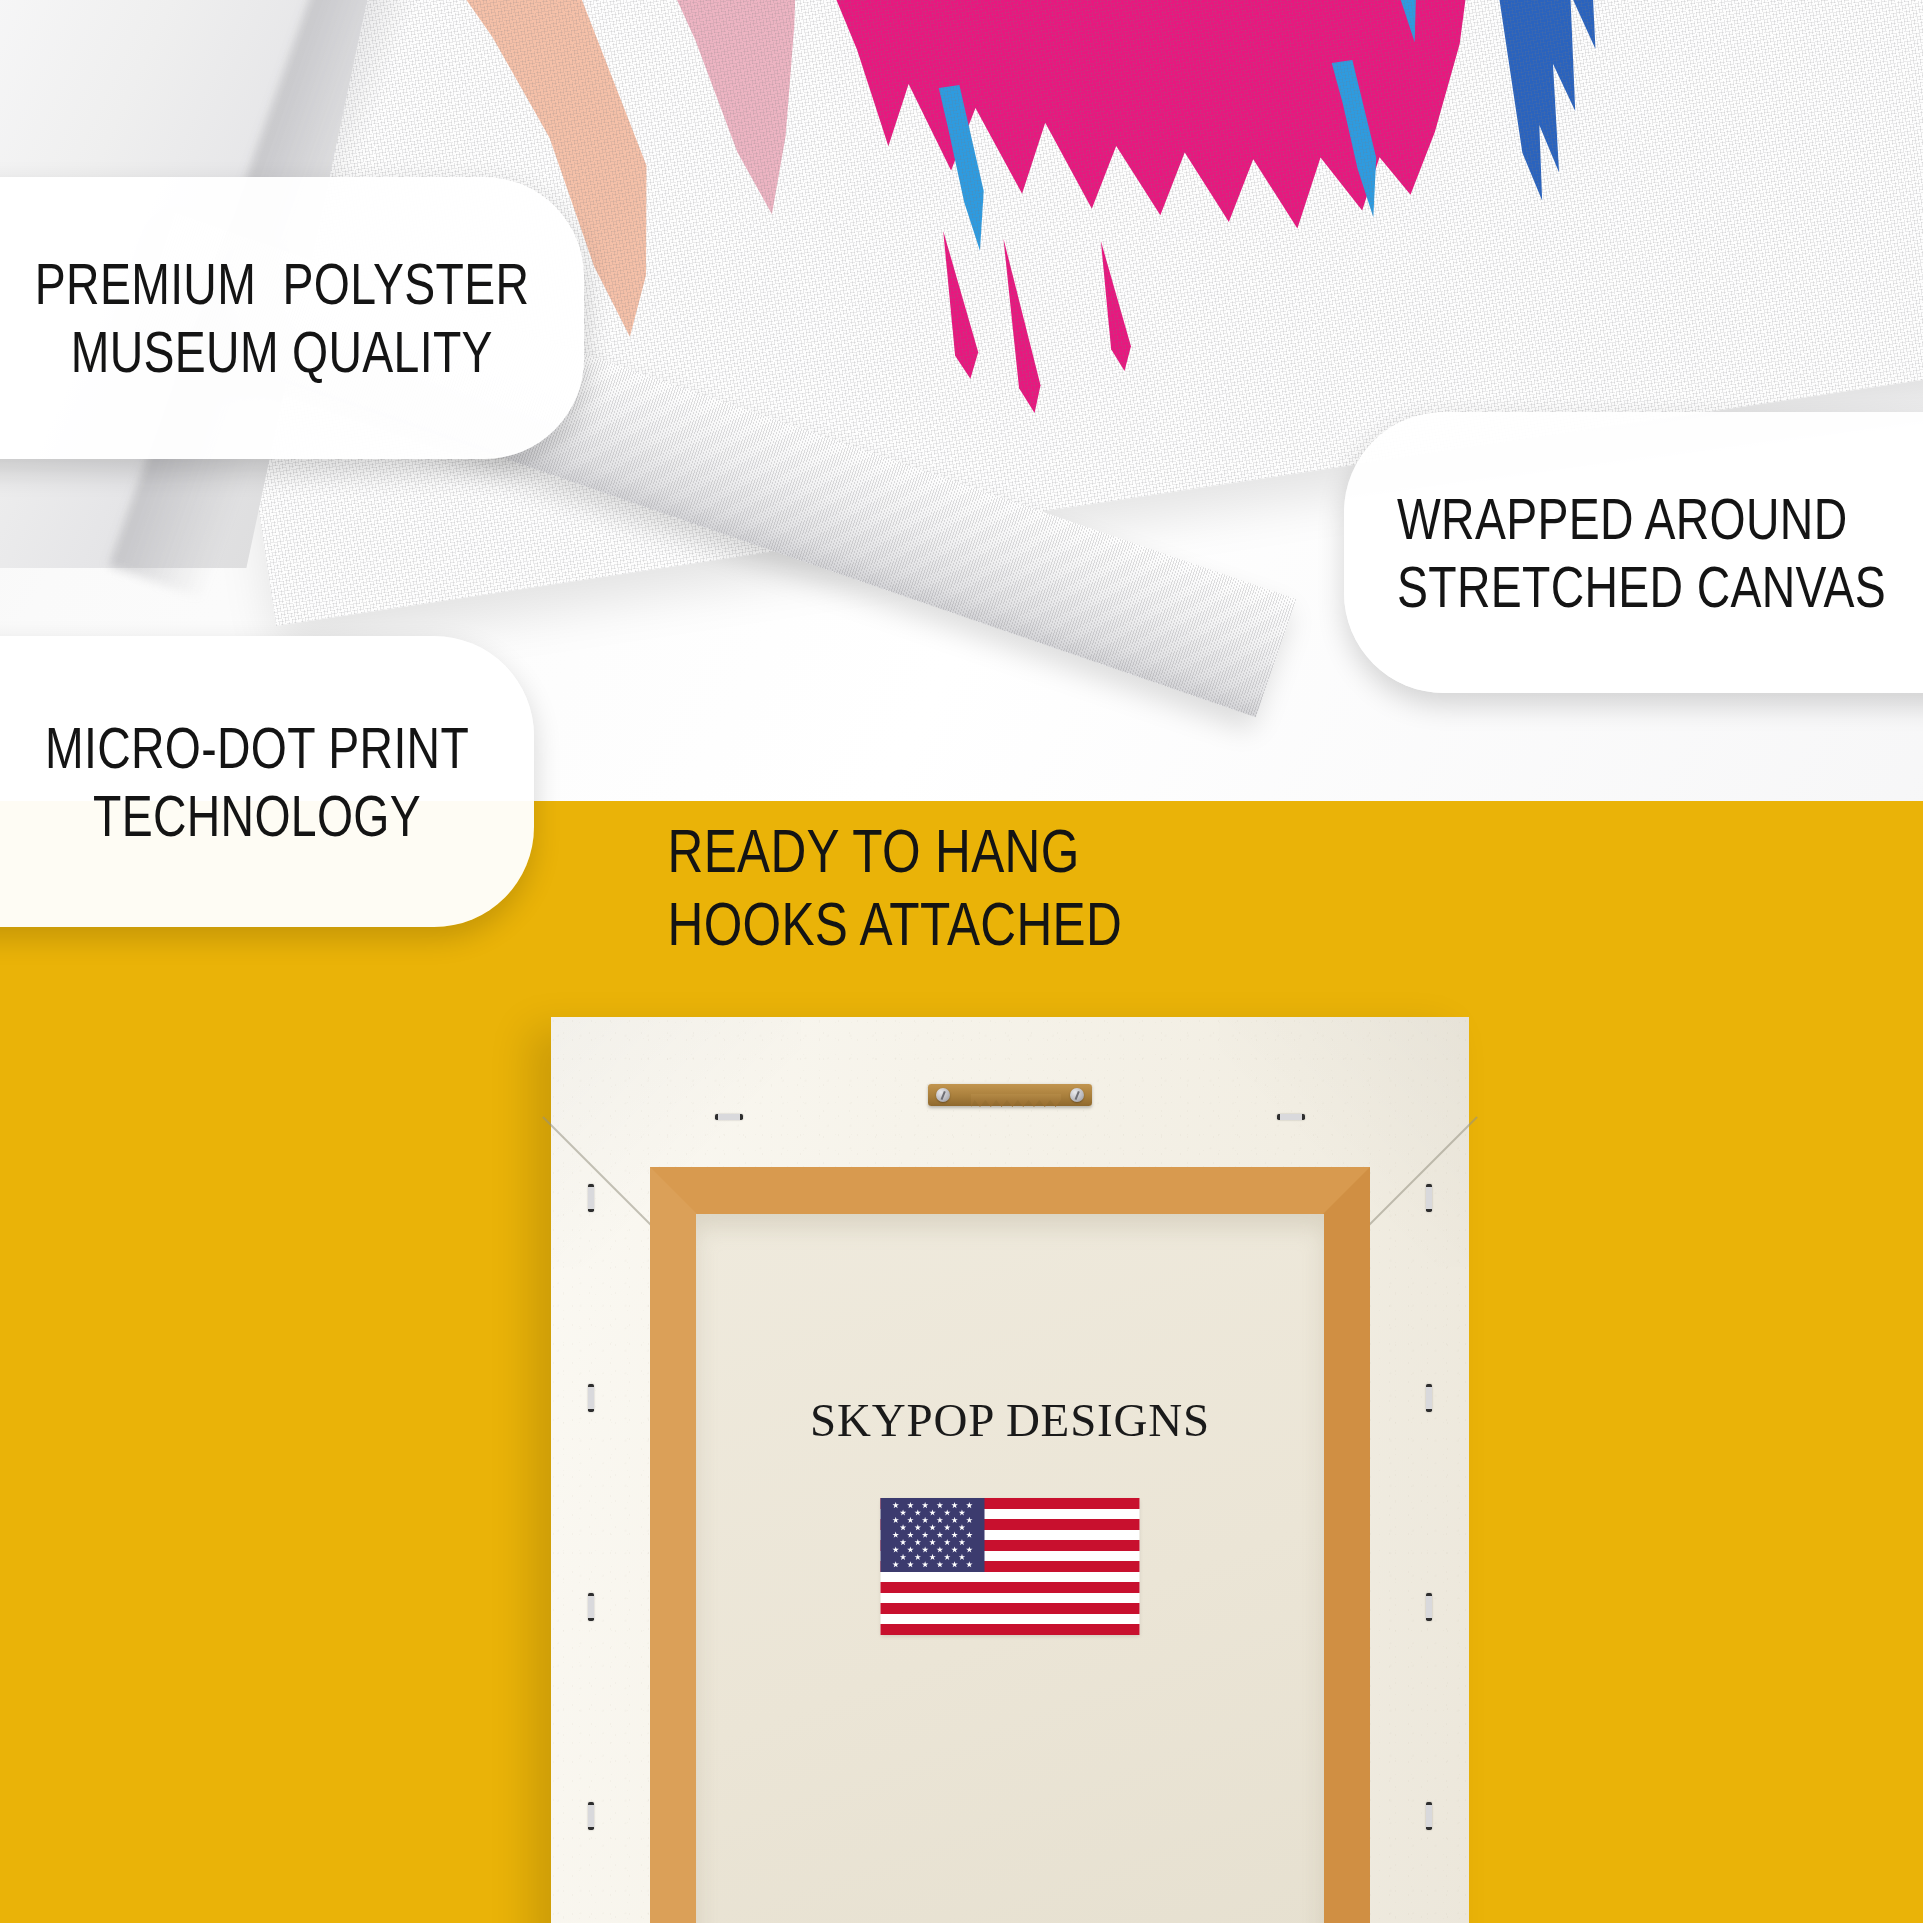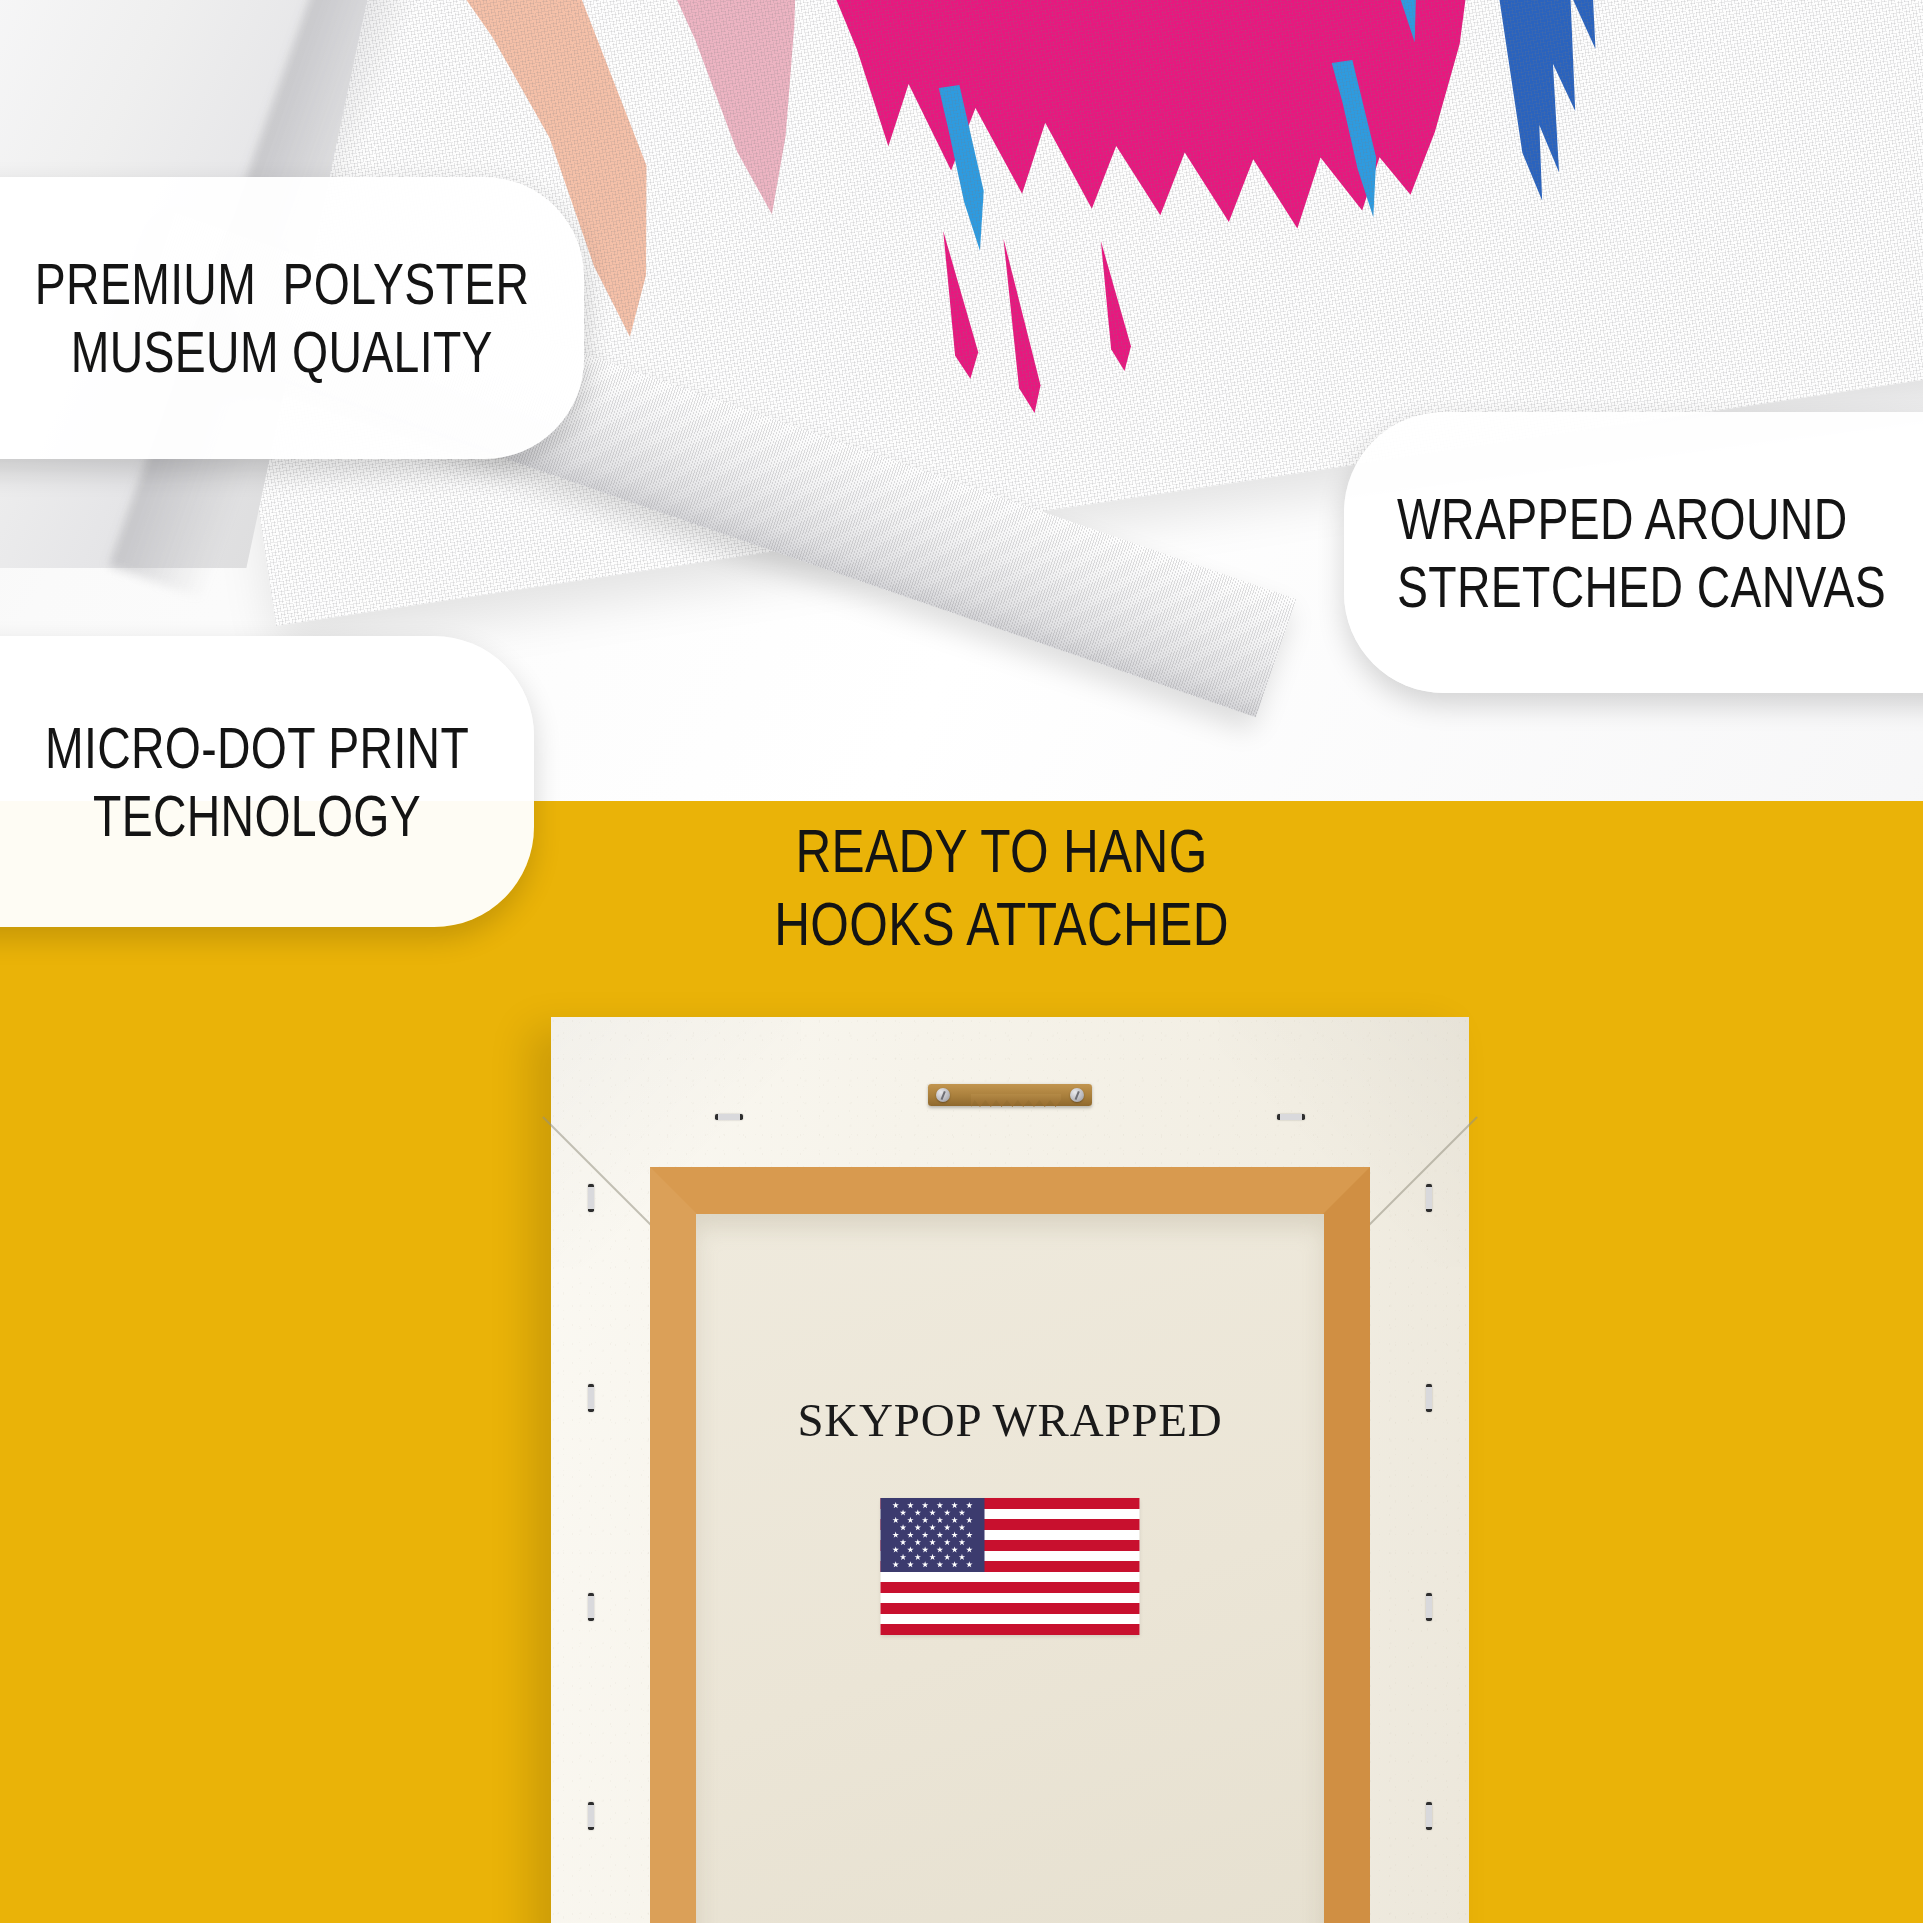--- a/index.html
+++ b/index.html
@@ -107,21 +107,21 @@
     border-radius:100px 0 0 100px;
     align-items:flex-start;
     padding-left:53px;box-sizing:border-box;
     background:rgba(255,255,255,.93);
   }
   #callout-wrapped .line{font-size:58px;text-align:left;transform-origin:left center;}
 
   
   #heading-ready{
     position:absolute;left:584px;top:814px;width:835px;
-    text-align:center;color:#141414;
+    text-align:left;color:#141414;
   }
   #heading-ready .line{
     font-family:"Liberation Sans", sans-serif;
     font-weight:400;font-size:62px;line-height:1.18;
     transform:scaleX(.80);white-space:pre;letter-spacing:0.4px;
   }
 
   
   .photo-bottom{
     position:absolute;left:0;top:985px;width:1924px;height:938px;overflow:hidden;
@@ -328,21 +328,21 @@
       <div class="staple" style="right:37px;top:367px;"></div>
       <div class="staple" style="right:37px;top:576px;"></div>
       <div class="staple" style="right:37px;top:785px;"></div>
 
       <div class="stretcher">
         <div class="wood-grain"></div>
         <div class="wood-bevel"></div>
       </div>
 
       <div class="inner-field">
-        <div class="brandline" style="top:179px;">SKYPOP WRAPPED</div>
+        <div class="brandline" style="top:179px;">SKYPOP DESIGNS</div>
         <div class="flag" style="top:284px;">
           <div class="stripe" style="top:0px;"></div>
           <div class="stripe" style="top:21px;"></div>
           <div class="stripe" style="top:42px;"></div>
           <div class="stripe" style="top:63px;"></div>
           <div class="stripe" style="top:84px;"></div>
           <div class="stripe" style="top:105px;"></div>
           <div class="stripe" style="top:126px;"></div>
           <div class="canton">
             <svg width="104" height="74" viewBox="0 0 124 89">

